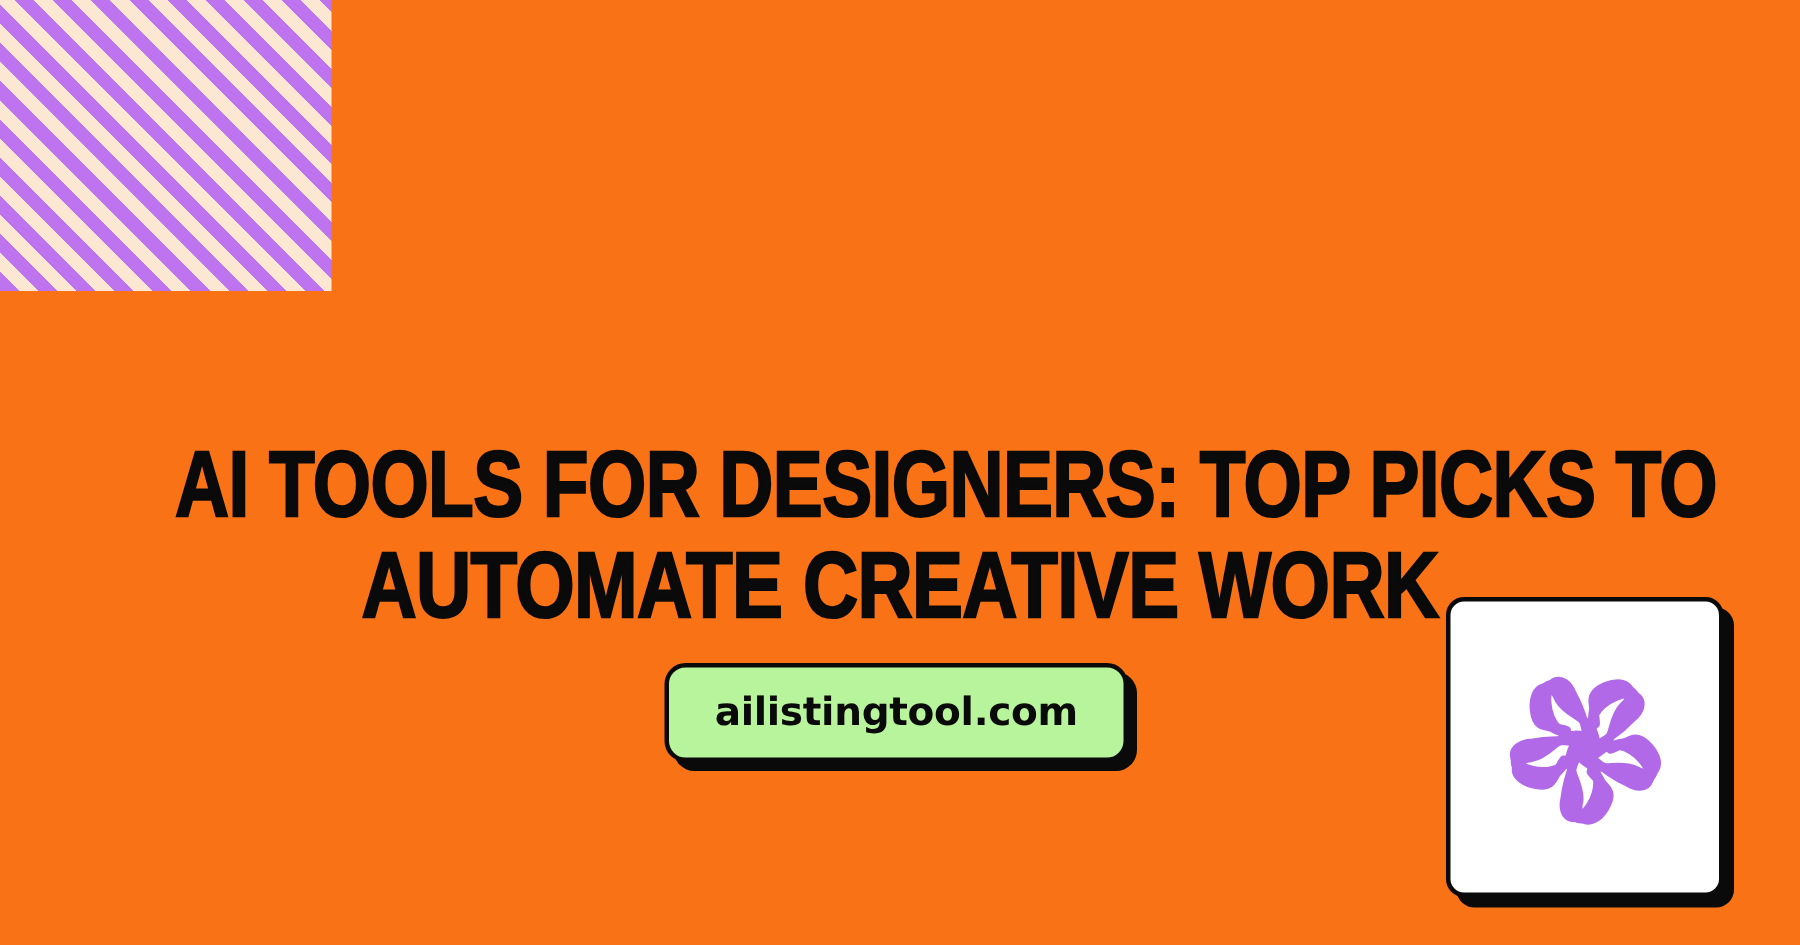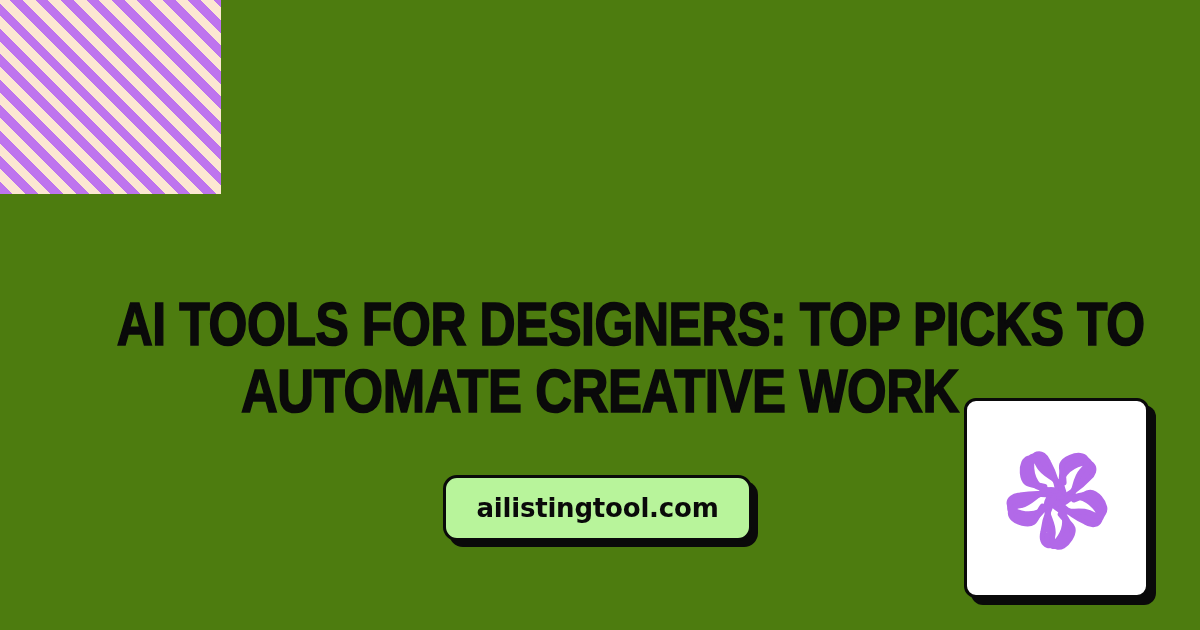--- a/index.html
+++ b/index.html
@@ -11,21 +11,21 @@
     width: 1200px;
     height: 630px;
     overflow: hidden;
     font-family: "Liberation Sans", sans-serif;
   }
 
   #banner {
     position: relative;
     width: 1200px;
     height: 630px;
-    background: #4d7c0f;
+    background: #f97316;
     overflow: hidden;
     text-decoration: underline;
   }
 
   
   #stripe-block {
     position: absolute;
     left: 0;
     top: 0;
     width: 221px;
@@ -60,21 +60,21 @@
   }
   #headline .hl-line {
     display: block;
     white-space: nowrap;
   }
 
   
   #url-badge {
     position: absolute;
     left: 443px;
-    top: 475px;
+    top: 442px;
     width: 309px;
     height: 66px;
     box-sizing: border-box;
     background: #B8F49B;
     border: 3px solid #0A0A0A;
     border-radius: 14px;
     box-shadow: 6px 6px 0 0 #0A0A0A;
     display: flex;
     align-items: center;
     justify-content: center;

